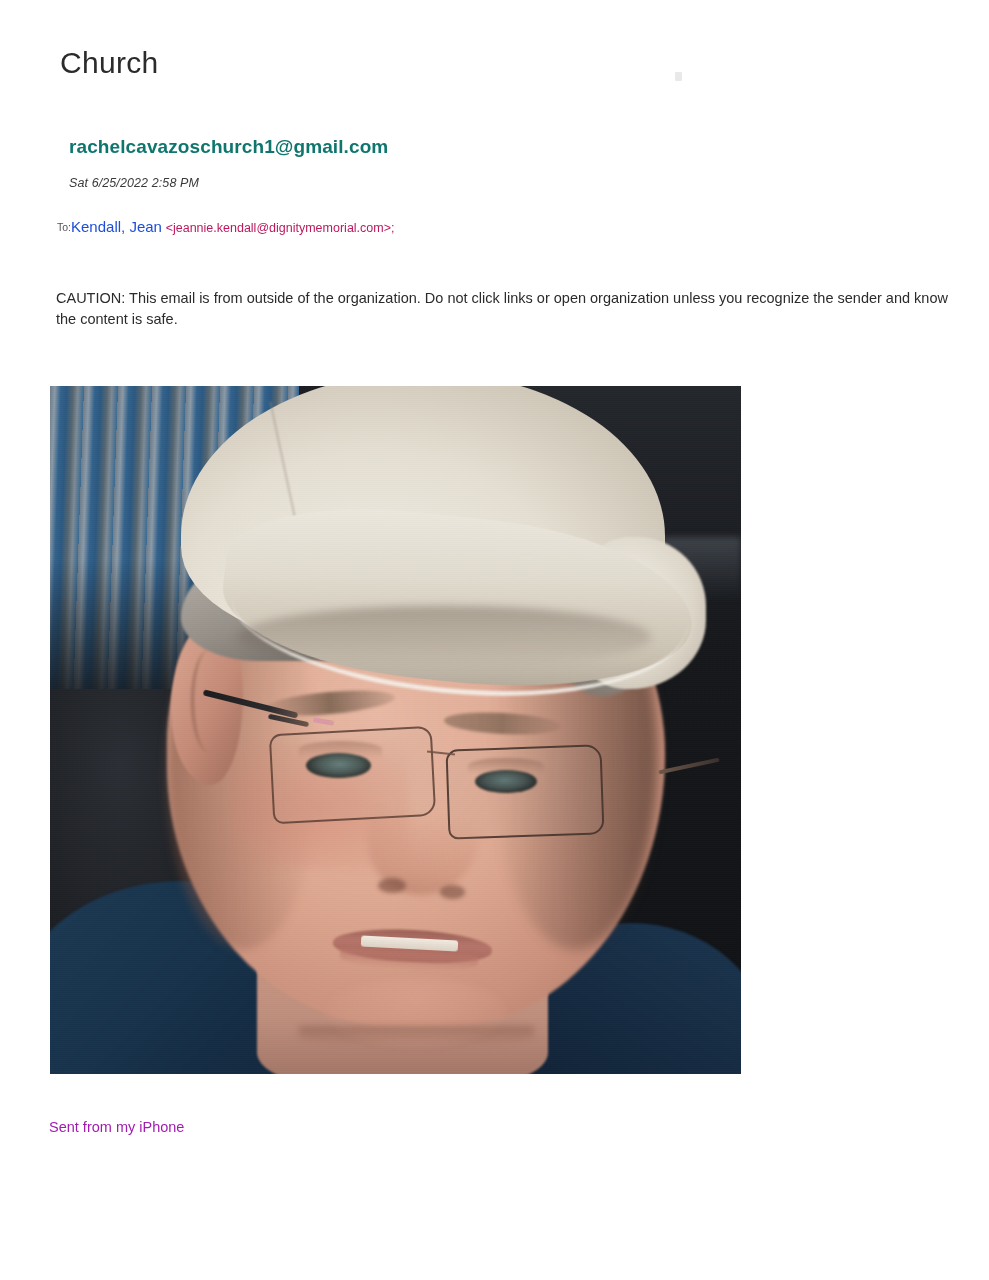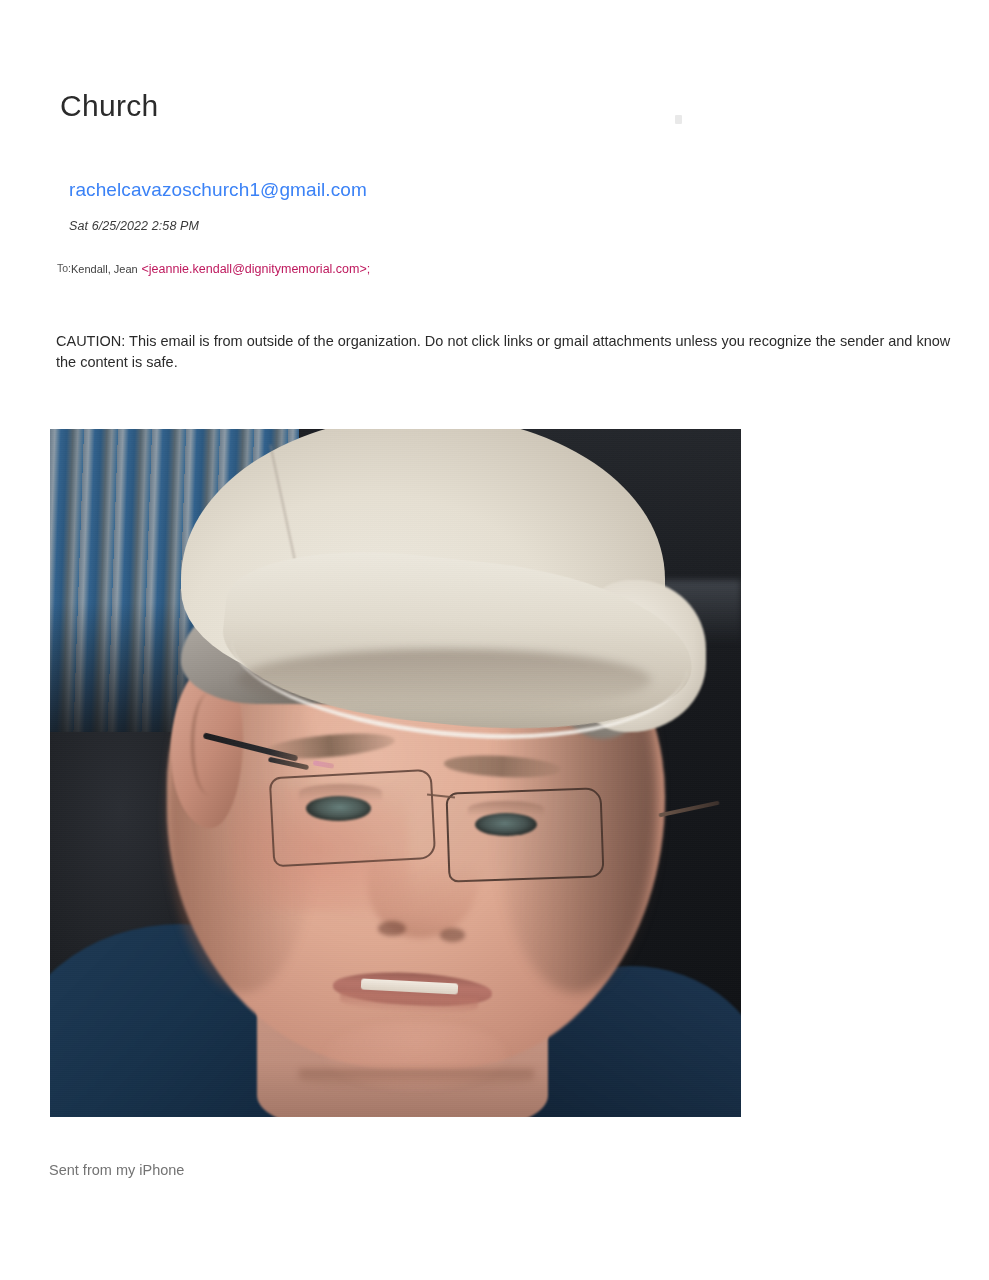--- a/index.html
+++ b/index.html
@@ -13,43 +13,42 @@
     position: relative;
     font-family: "Liberation Sans", sans-serif;
     color: #262626;
     overflow: hidden;
   }
 
   .page {
     position: absolute;
     inset: 0;
     background: #ffffff;
-    margin-top: 43px;
   }
 
   
   .subject {
     position: absolute;
     left: 60px;
     top: 46px;
     font-size: 30px;
     font-weight: 300;
     letter-spacing: 0.3px;
     color: #2b2b2b;
     line-height: 1.1;
   }
 
   
   .sender-email {
     position: absolute;
     left: 69px;
     top: 136px;
     font-size: 19px;
-    font-weight: 400;
-    color: #3b82f6;
+    font-weight: 700;
+    color: #0f766e;
     letter-spacing: 0.1px;
   }
 
   .sent-date {
     position: absolute;
     left: 69px;
     top: 176px;
     font-size: 12.5px;
     color: #3a3a3a;
     letter-spacing: 0.1px;
@@ -64,22 +63,22 @@
     font-size: 13.5px;
     color: #333333;
     white-space: nowrap;
   }
   .recipients .to-label {
     font-size: 10.5px;
     color: #555555;
     vertical-align: 1px;
   }
   .recipients .to-name {
-    font-size: 11px;
-    color: #404040;
+    font-size: 15px;
+    color: #1d4ed8;
   }
   .recipients .to-addr {
     font-size: 12.5px;
     color: #be185d;
   }
 
   
   .caution {
     position: absolute;
     left: 56px;
@@ -595,21 +594,21 @@
       repeating-linear-gradient(0deg, rgba(255,255,255,0.018) 0px, rgba(0,0,0,0.018) 2px);
     pointer-events: none;
   }
 
   
   .signature {
     position: absolute;
     left: 49px;
     top: 1119px;
     font-size: 14.5px;
-    color: #737373;
+    color: #a21caf;
   }
 
   
   .scan-mark {
     position: absolute;
     left: 675px;
     top: 72px;
     width: 7px;
     height: 9px;
     background: rgba(120,120,120,0.16);
@@ -627,21 +626,21 @@
 
   <div class="sender-email">rachelcavazoschurch1@gmail.com</div>
 
   <div class="sent-date">Sat 6/25/2022 2:58 PM</div>
 
   <div class="recipients">
     <span class="to-label">To:</span><span class="to-name">Kendall, Jean</span>
     <span class="to-addr">&lt;jeannie.kendall@dignitymemorial.com&gt;;</span>
   </div>
 
-  <div class="caution">CAUTION: This email is from outside of the organization.  Do not click links or gmail attachments unless you recognize the sender and know the content is safe.</div>
+  <div class="caution">CAUTION: This email is from outside of the organization.  Do not click links or open organization unless you recognize the sender and know the content is safe.</div>
 
   <div class="photo" role="img">
     <div class="photo-inner">
       <div class="bg-dark-right"></div>
       <div class="bg-dark-bar"></div>
       <div class="bg-streak2"></div>
       <div class="bg-streak"></div>
       <div class="bg-stripes"></div>
       <div class="bg-dark-left"></div>
 

